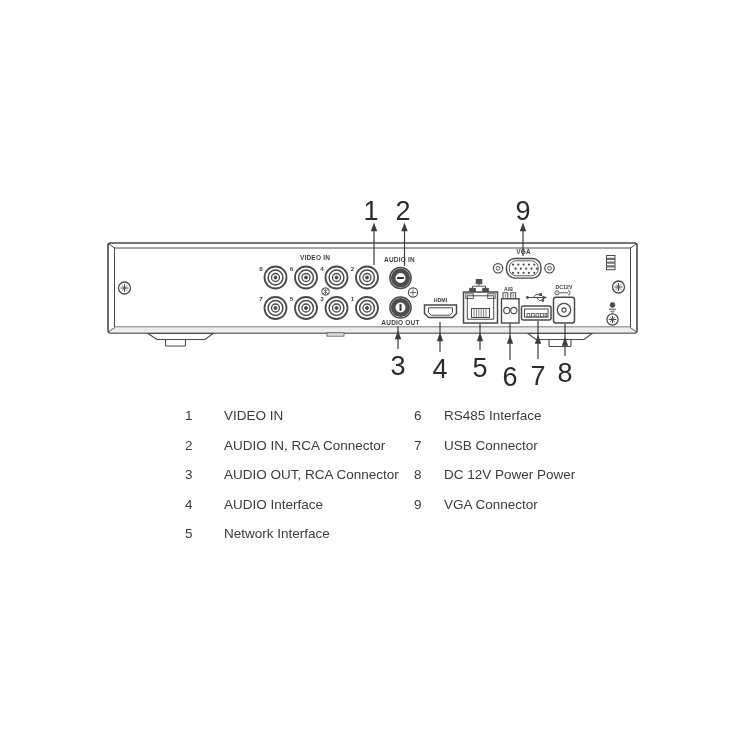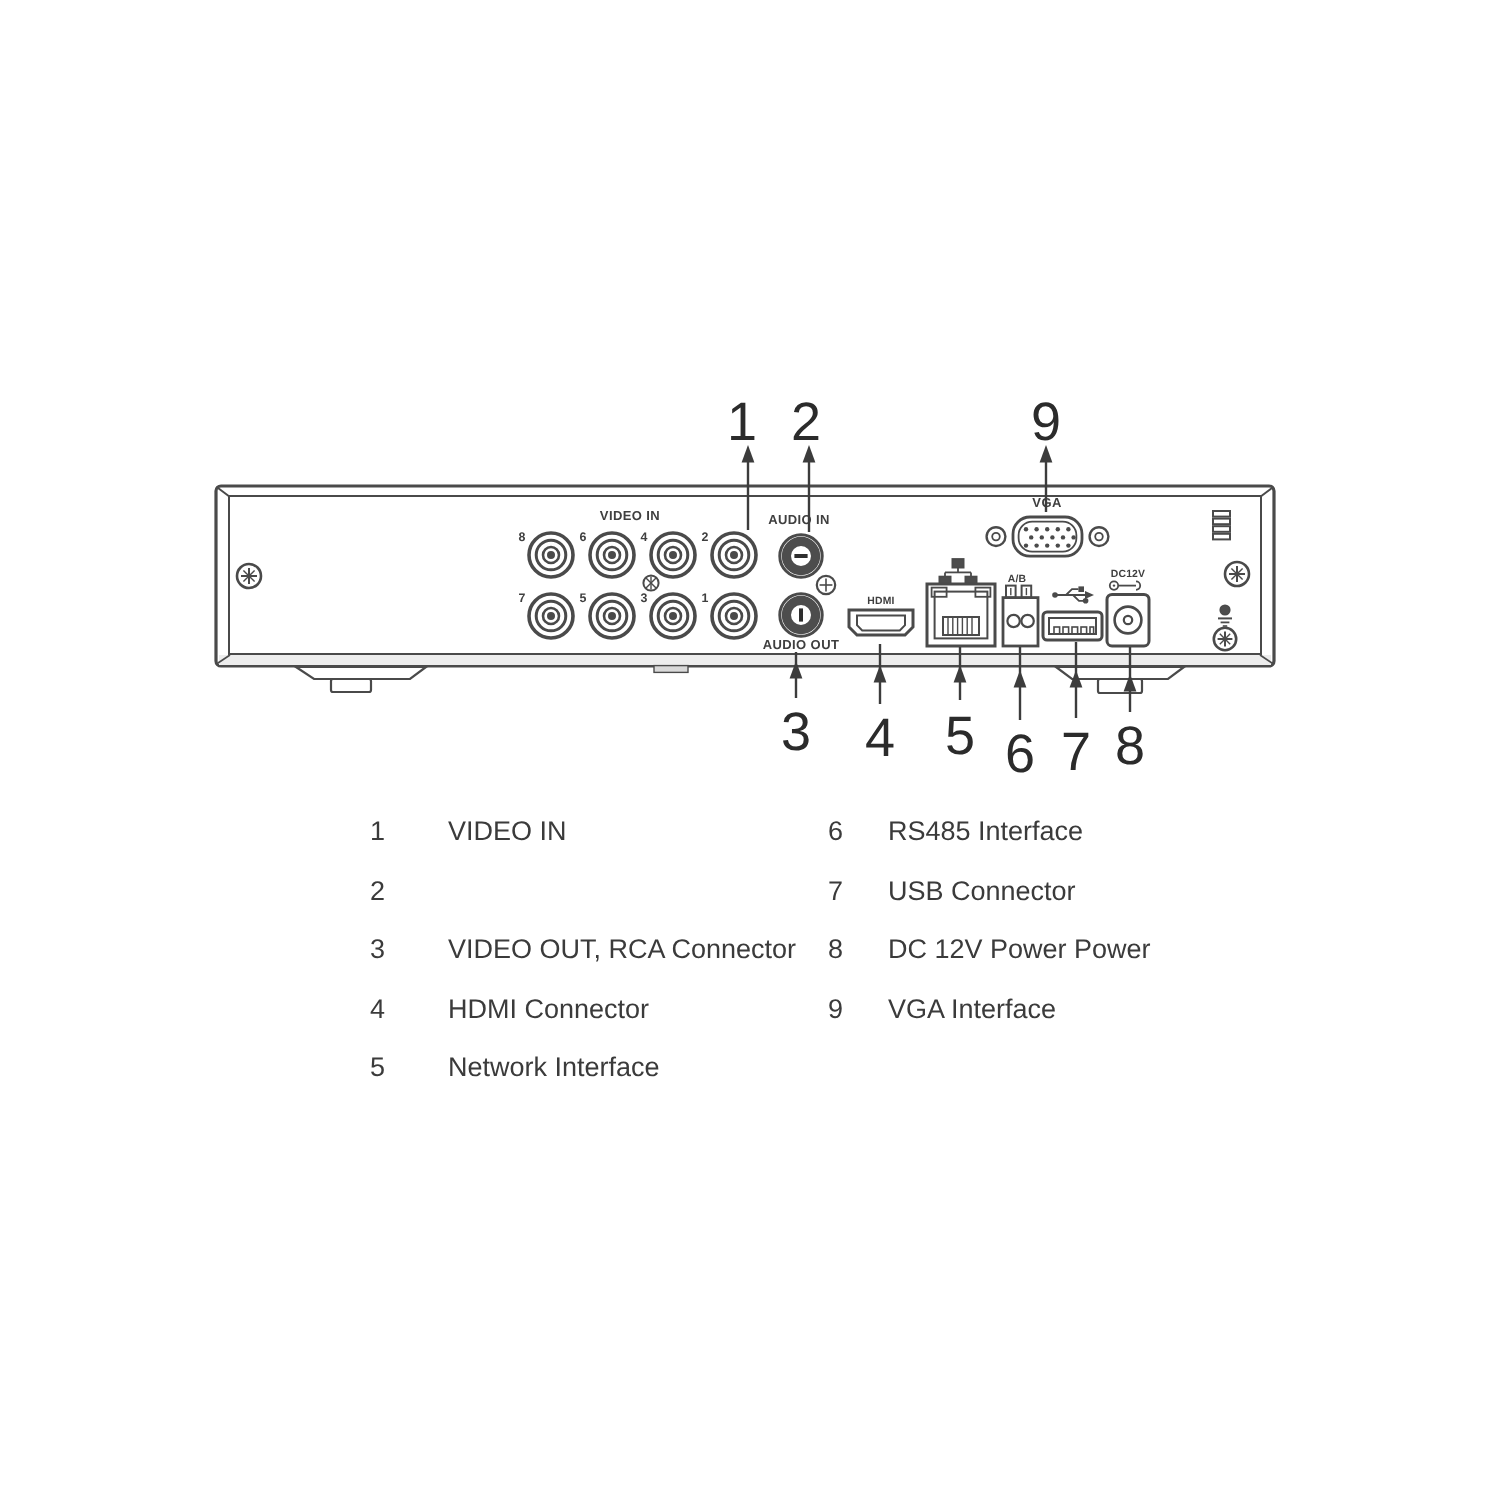--- a/index.html
+++ b/index.html
@@ -312,28 +312,29 @@
     <text class="callout-num" x="565" y="382" text-anchor="middle">8</text>
   </svg>
 
   <div class="legend-col legend-col-left">
     <div class="legend-row">
       <span class="legend-num">1</span>
       <span class="legend-label">VIDEO IN</span>
     </div>
     <div class="legend-row">
       <span class="legend-num">2</span>
+      <span class="legend-label">AUDIO IN, RCA Connector</span>
     </div>
     <div class="legend-row">
       <span class="legend-num">3</span>
-      <span class="legend-label">VIDEO OUT, RCA Connector</span>
+      <span class="legend-label">AUDIO OUT, RCA Connector</span>
     </div>
     <div class="legend-row">
       <span class="legend-num">4</span>
-      <span class="legend-label">HDMI Connector</span>
+      <span class="legend-label">AUDIO Interface</span>
     </div>
     <div class="legend-row">
       <span class="legend-num">5</span>
       <span class="legend-label">Network Interface</span>
     </div>
   </div>
 
   <div class="legend-col legend-col-right">
     <div class="legend-row">
       <span class="legend-num">6</span>
@@ -342,17 +343,17 @@
     <div class="legend-row">
       <span class="legend-num">7</span>
       <span class="legend-label">USB Connector</span>
     </div>
     <div class="legend-row">
       <span class="legend-num">8</span>
       <span class="legend-label">DC 12V Power Power</span>
     </div>
     <div class="legend-row">
       <span class="legend-num">9</span>
-      <span class="legend-label">VGA Interface</span>
+      <span class="legend-label">VGA Connector</span>
     </div>
   </div>
 
 </div>
 
 </body></html>

